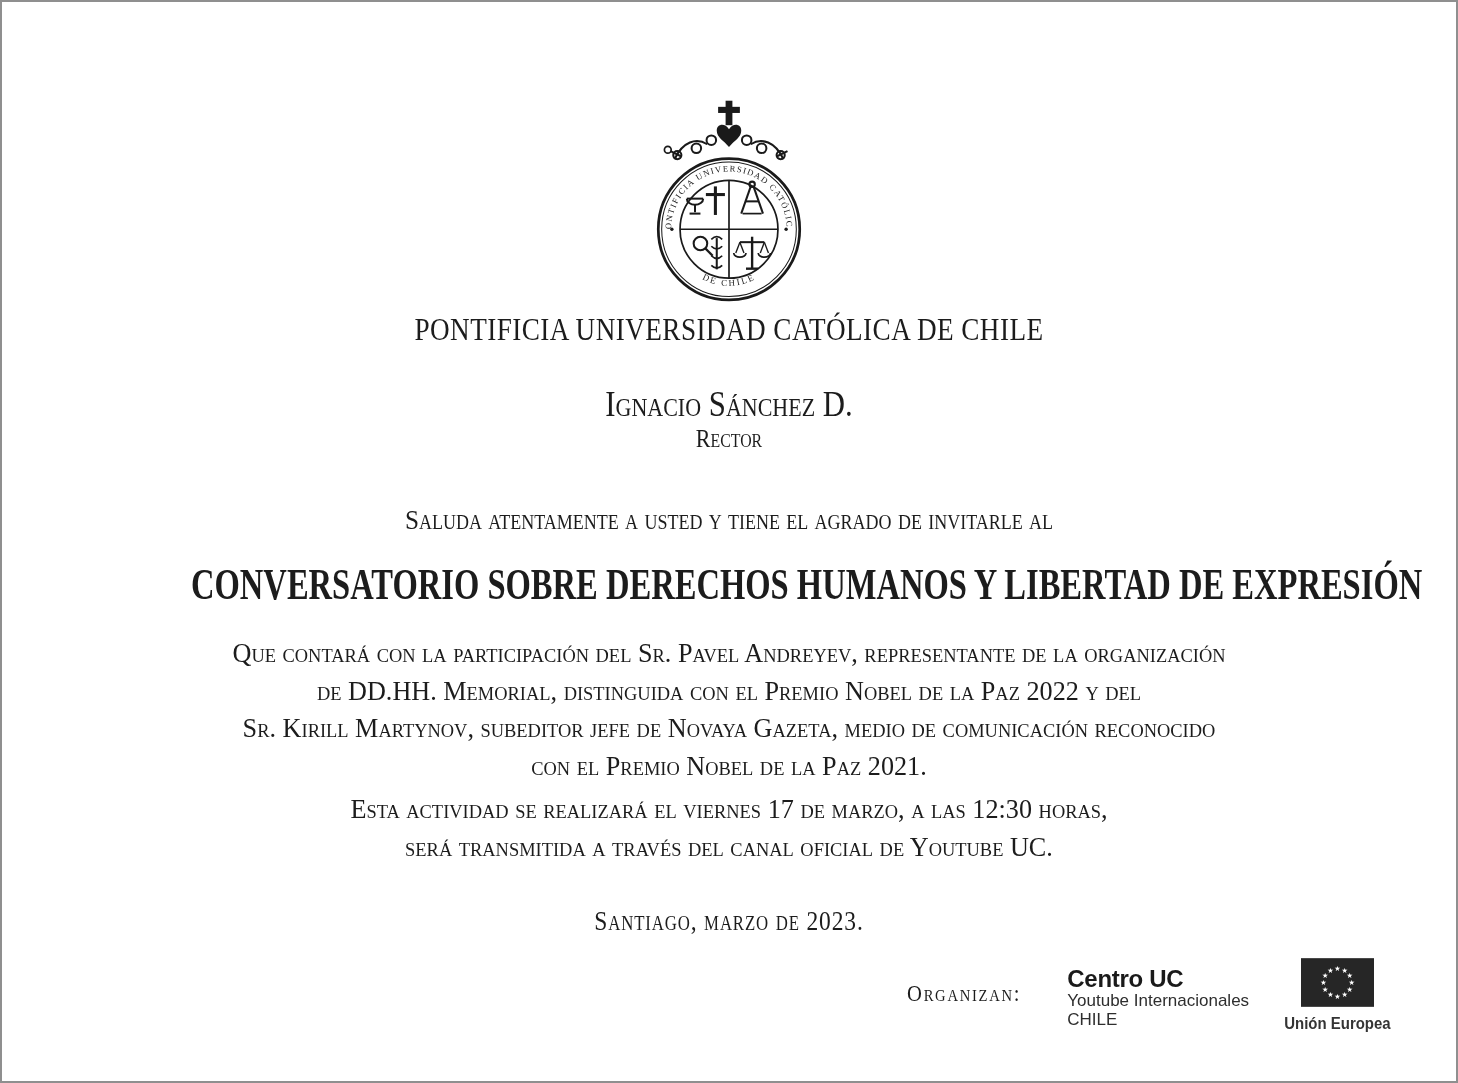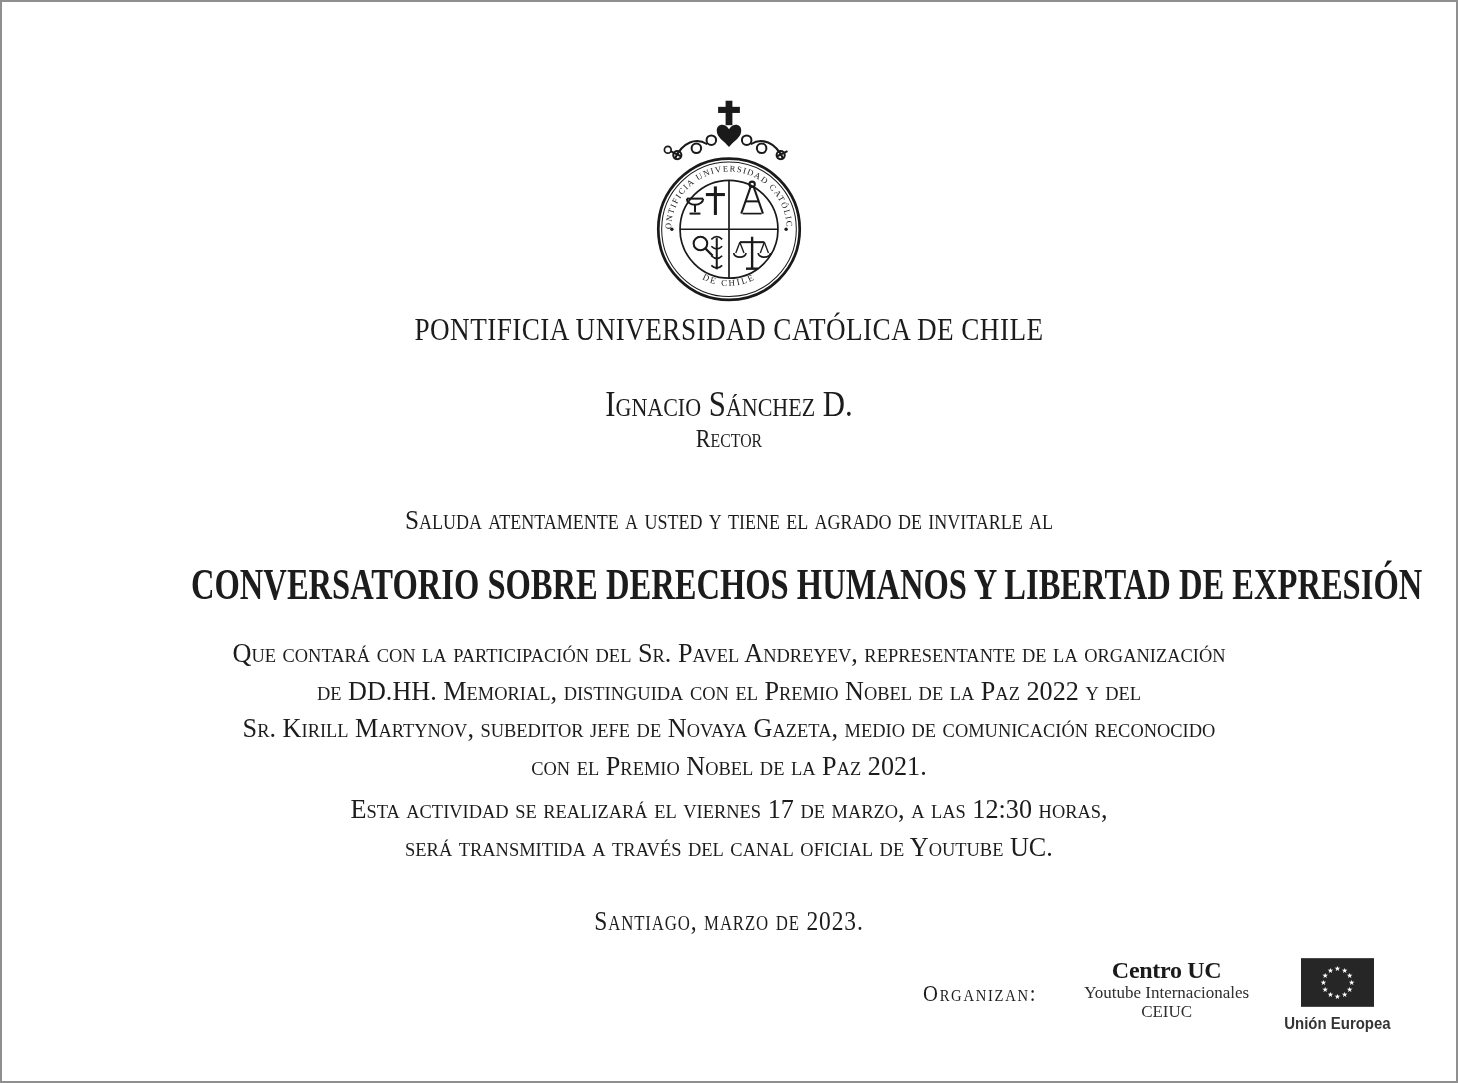--- a/index.html
+++ b/index.html
@@ -26,23 +26,23 @@
   .dateline{top:903px;font-size:28px;letter-spacing:1px;transform:scaleX(.84);transform-origin:50% 50%;}
   .footer-row{
     position:absolute;top:952px;right:58px;
     display:flex;align-items:flex-start;gap:28px;
   }
   .organizers-label{
     margin-top:26px;font-size:24px;letter-spacing:2px;
     transform:scaleX(.86);transform-origin:left center;white-space:nowrap;
   }
   .centrouc{
-    margin-top:4px;
-    font-family:Liberation Serif, serif;
-    color:#1a1a1a;text-align:center;white-space:nowrap;
+    margin-top:12px;
+    font-family:Liberation Sans, sans-serif;
+    color:#1a1a1a;text-align:left;white-space:nowrap;
   }
   .centrouc .name{font-size:24px;font-weight:bold;line-height:25px;letter-spacing:-.3px;}
   .centrouc .sub{font-size:17px;line-height:19px;color:#2e2e2e;}
   .centrouc .acr{font-size:17px;line-height:19px;color:#2e2e2e;}
   .eu-block{margin-top:4px;text-align:center;}
   .eu-caption{
     font-family:"Liberation Sans", sans-serif;
     font-size:17px;font-weight:bold;color:#343434;
     margin-top:3px;transform:scaleX(.88);transform-origin:50% 50%;white-space:nowrap;
   }
@@ -163,21 +163,21 @@
   </div>
 
   <div class="centered dateline sc">Santiago, marzo de 2023.</div>
 
   <div class="footer-row">
     <div class="organizers-label sc">Organizan:</div>
 
     <div class="centrouc">
       <div class="name">Centro UC</div>
       <div class="sub">Youtube Internacionales</div>
-      <div class="acr">CEIUC</div>
+      <div class="acr">CHILE</div>
     </div>
 
     <div class="eu-block">
       <svg width="73" height="49" viewBox="0 0 72 48">
         <rect x="0" y="0" width="72" height="48" fill="#262626"></rect>
         <g fill="#ffffff" font-family="DejaVu Sans, sans-serif" font-size="7" text-anchor="middle">
           <text x="36" y="12.5">★</text>
           <text x="43" y="14.4">★</text>
           <text x="48.1" y="19.5">★</text>
           <text x="50" y="26.5">★</text>

